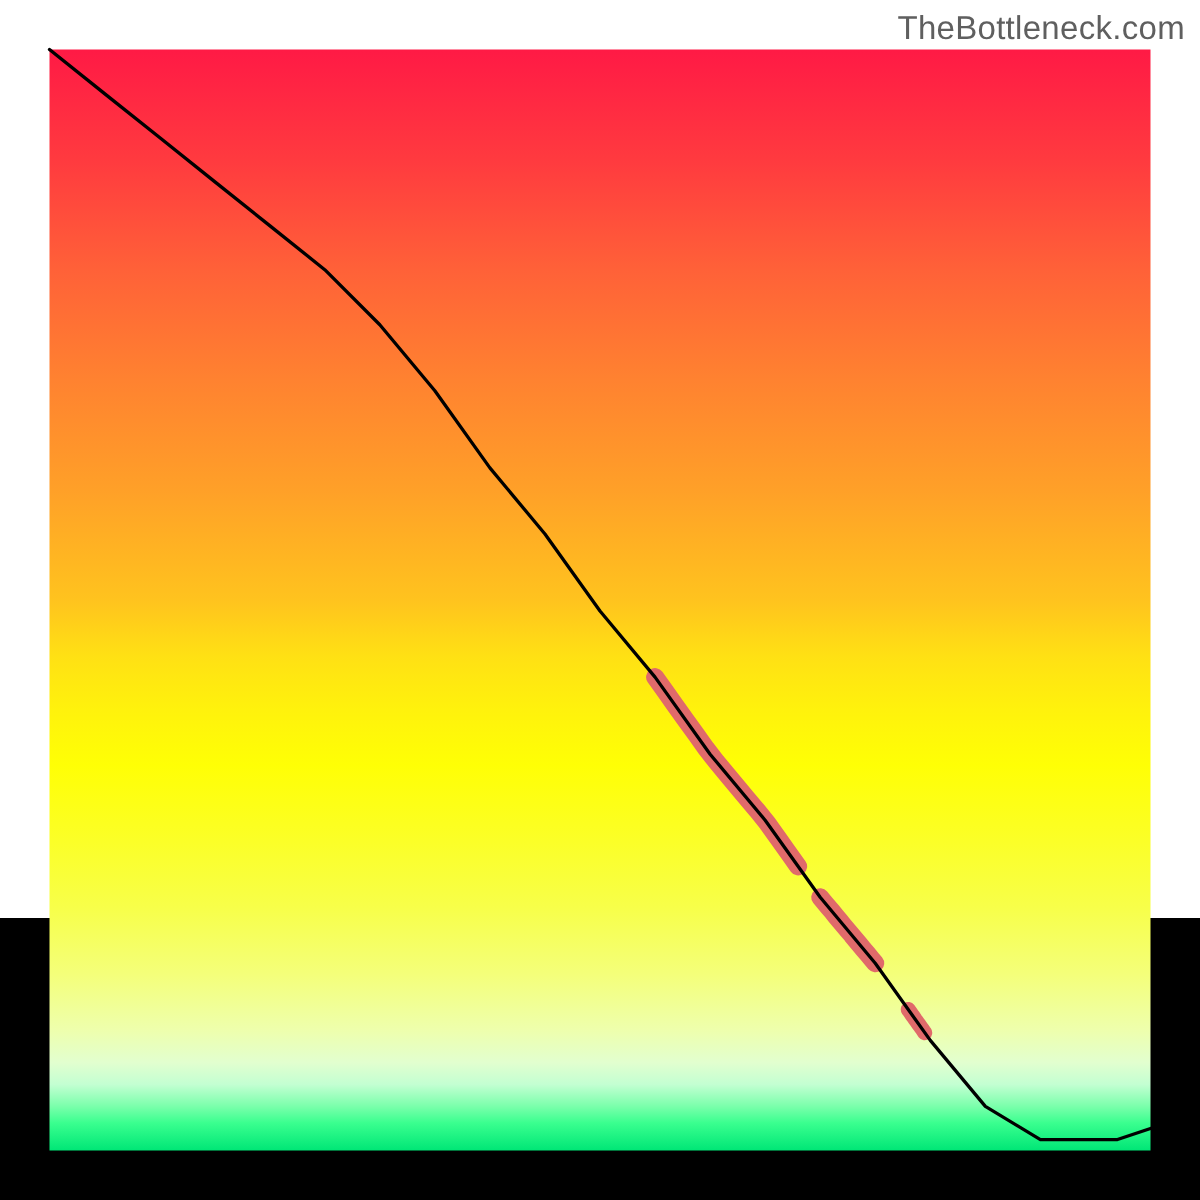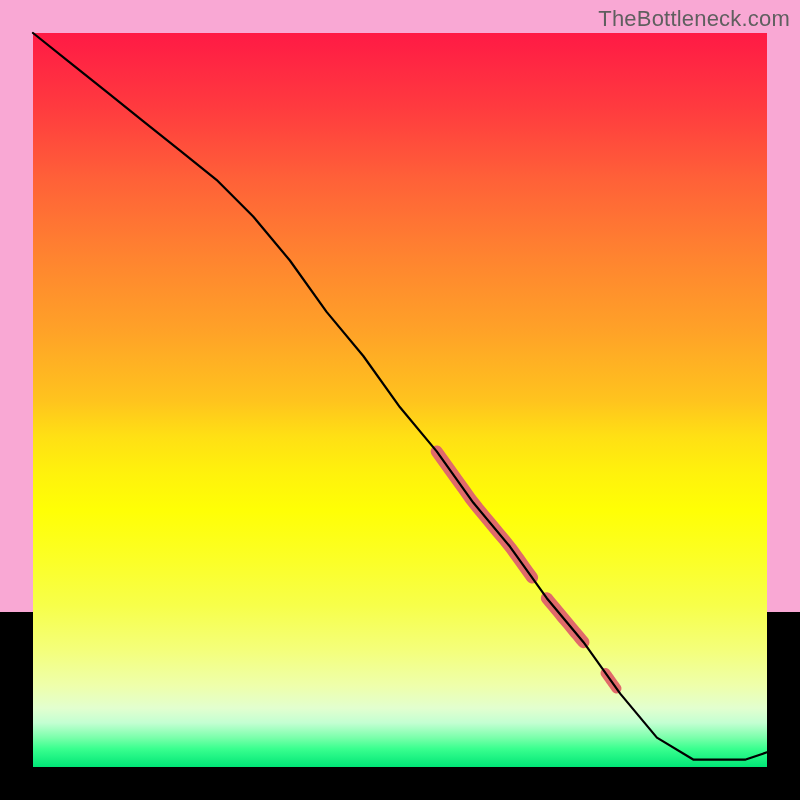--- a/index.html
+++ b/index.html
@@ -1,21 +1,21 @@
 <!DOCTYPE html>
 <html><head>
 <meta charset="utf-8">
 <style>
   * { margin: 0; padding: 0; box-sizing: border-box; }
   html, body { width: 800px; height: 800px; overflow: hidden; background: #000; }
   .frame {
     position: relative;
     width: 800px;
     height: 612px;
-    background: #f9a8d4;
+    background: #ffffff;
   }
   .plot-area {
     position: absolute;
     left: 33px;
     top: 33px;
     width: 734px;
     height: 734px;
     background: linear-gradient(to bottom,
       #ff1a45 0%,
       #ff3a3f 10%,

